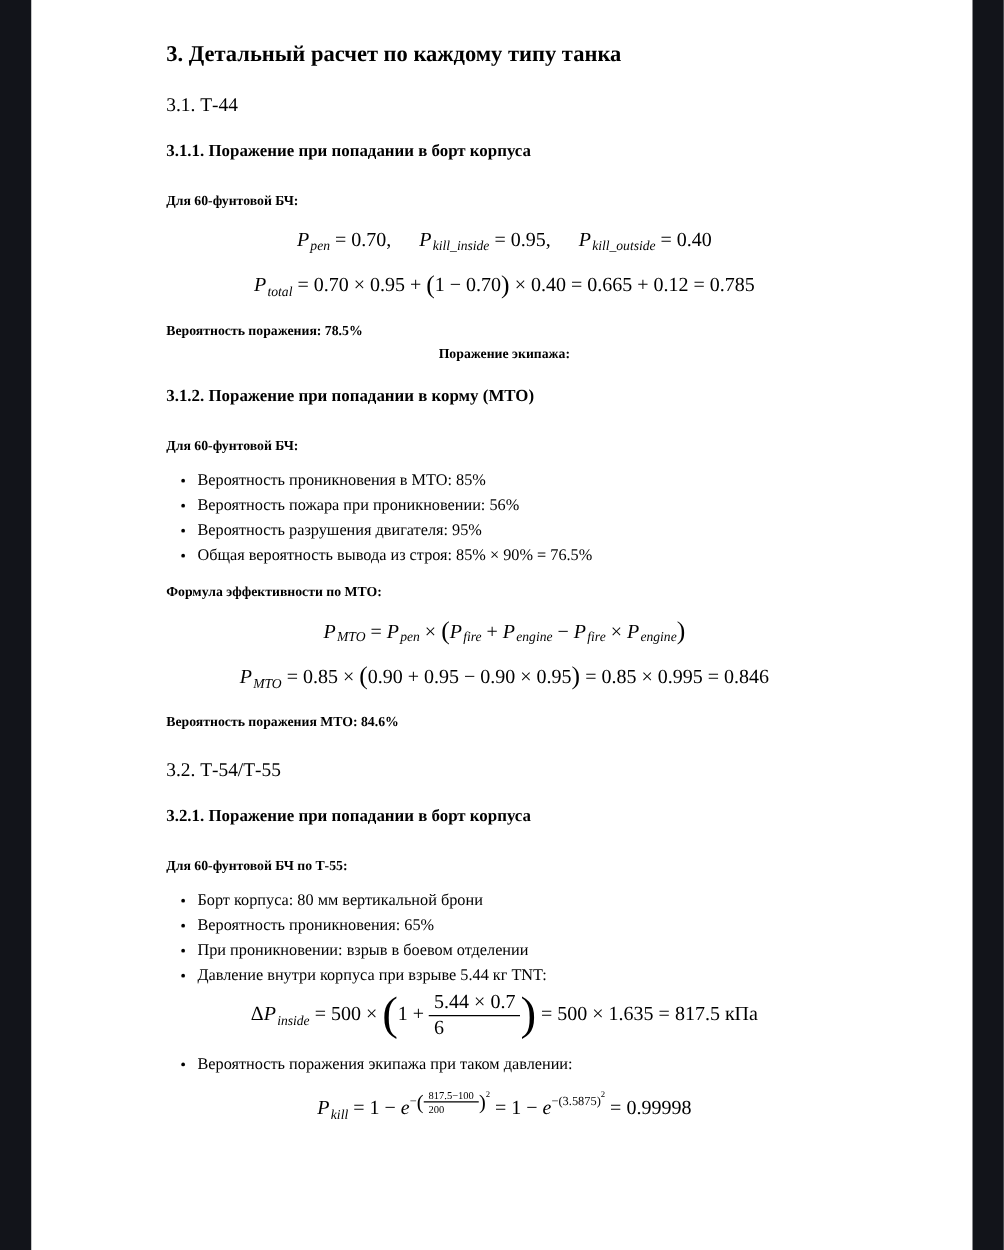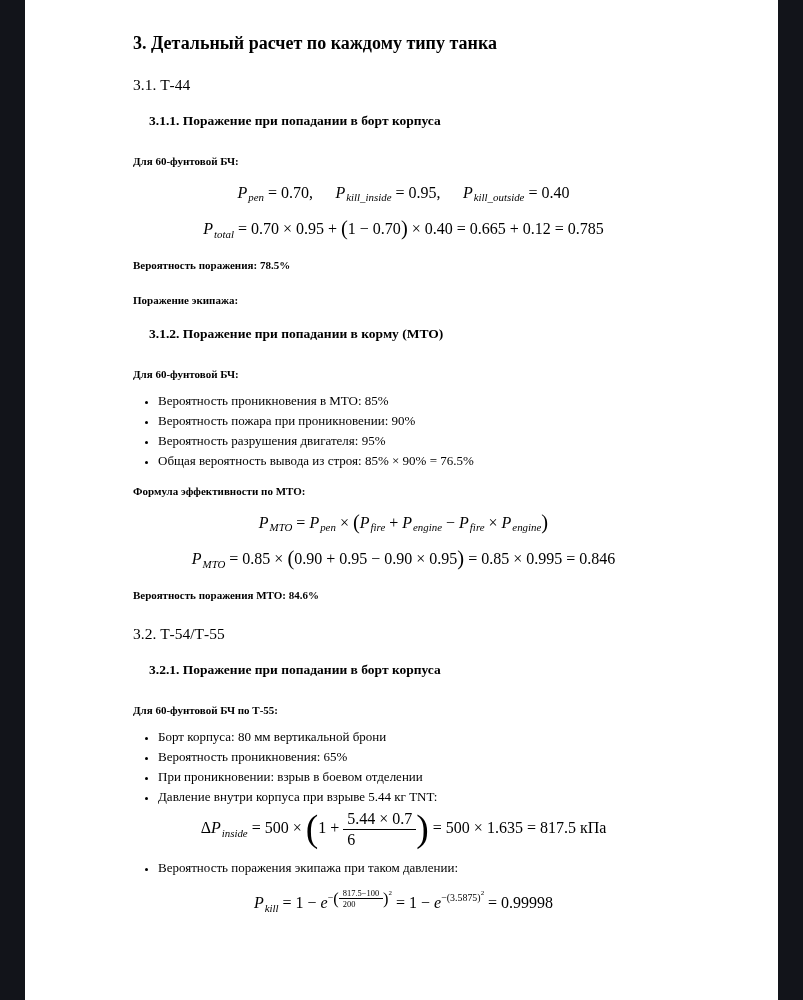--- a/index.html
+++ b/index.html
@@ -14,24 +14,24 @@
   .backdrop { width:803px; height:860px; }
   .paper {
     margin-left:25px; width:753px; height:1000px;
     background: var(--paper);
     padding:26px 104px 20px 108px;
     overflow:hidden;
   }
   
   #doc h1 { font-size:18px; line-height:22px; font-weight:bold; margin:6px 0 0; }
   #doc h2 { font-size:15.5px; line-height:19px; font-weight:normal; margin:21px 0 0; }
-  #doc h3 { font-size:13.5px; line-height:17px; font-weight:bold; margin:17px 16px 0; }
+  #doc h3 { font-size:13.5px; line-height:17px; font-weight:bold; margin:17px 0 0; }
   #doc h2 + h3 { margin-top:18px; }
   #doc p.pb { font-size:11px; line-height:16px; font-weight:bold; margin:24px 0 0; }
-  #doc p.pb + p.pb { margin-top:19px; }
+  #doc p.pb + p.pb { margin-top:2px;text-align:center; }
   #doc ul { margin:9px 0 0; padding-left:25px; font-size:13px; }
   #doc ul li { line-height:20px; margin:0; }
   #doc ul li::marker { font-size:11px; }
   #doc .math {
     margin:12px 0 0; text-align:center;
     font-size:16px; line-height:26px;
     font-family:"Liberation Serif","DejaVu Serif",serif;
   }
   #doc p.pb + .math { margin-top:11px; }
   #doc .math + .math { margin-top:6px; }
@@ -65,21 +65,21 @@
         <h3>3.1.1. Поражение при попадании в борт корпуса</h3>
         <p class="pb">Для 60-фунтовой БЧ:</p>
         <div class="math"><span class="mvar">P</span><span class="msub">pen</span><span> = 0.70,</span><span style="display: inline-block; width: 1.4em;"></span><span class="mvar">P</span><span class="msub">kill_inside</span><span> = 0.95,</span><span style="display: inline-block; width: 1.4em;"></span><span class="mvar">P</span><span class="msub">kill_outside</span><span> = 0.40</span></div>
         <div class="math"><span class="mvar">P</span><span class="msub">total</span><span> = 0.70 × 0.95 + </span><span class="mbig2">(</span><span>1 − 0.70</span><span class="mbig2">)</span><span> × 0.40 = 0.665 + 0.12 = 0.785</span></div>
         <p class="pb">Вероятность поражения: 78.5%</p>
         <p class="pb">Поражение экипажа:</p>
         <h3>3.1.2. Поражение при попадании в корму (МТО)</h3>
         <p class="pb">Для 60-фунтовой БЧ:</p>
         <ul>
           <li>Вероятность проникновения в МТО: 85%</li>
-          <li>Вероятность пожара при проникновении: 90%</li>
+          <li>Вероятность пожара при проникновении: 56%</li>
           <li>Вероятность разрушения двигателя: 95%</li>
           <li>Общая вероятность вывода из строя: 85% × 90% = 76.5%</li>
         </ul>
         <p class="pb">Формула эффективности по МТО:</p>
         <div class="math"><span class="mvar">P</span><span class="msub">MTO</span><span> = </span><span class="mvar">P</span><span class="msub">pen</span><span> × </span><span class="mbig2">(</span><span class="mvar">P</span><span class="msub">fire</span><span> + </span><span class="mvar">P</span><span class="msub">engine</span><span> − </span><span class="mvar">P</span><span class="msub">fire</span><span> × </span><span class="mvar">P</span><span class="msub">engine</span><span class="mbig2">)</span></div>
         <div class="math"><span class="mvar">P</span><span class="msub">MTO</span><span> = 0.85 × </span><span class="mbig2">(</span><span>0.90 + 0.95 − 0.90 × 0.95</span><span class="mbig2">)</span><span> = 0.85 × 0.995 = 0.846</span></div>
         <p class="pb">Вероятность поражения МТО: 84.6%</p>
         <h2>3.2. Т-54/Т-55</h2>
         <h3>3.2.1. Поражение при попадании в борт корпуса</h3>
         <p class="pb">Для 60-фунтовой БЧ по Т-55:</p>

